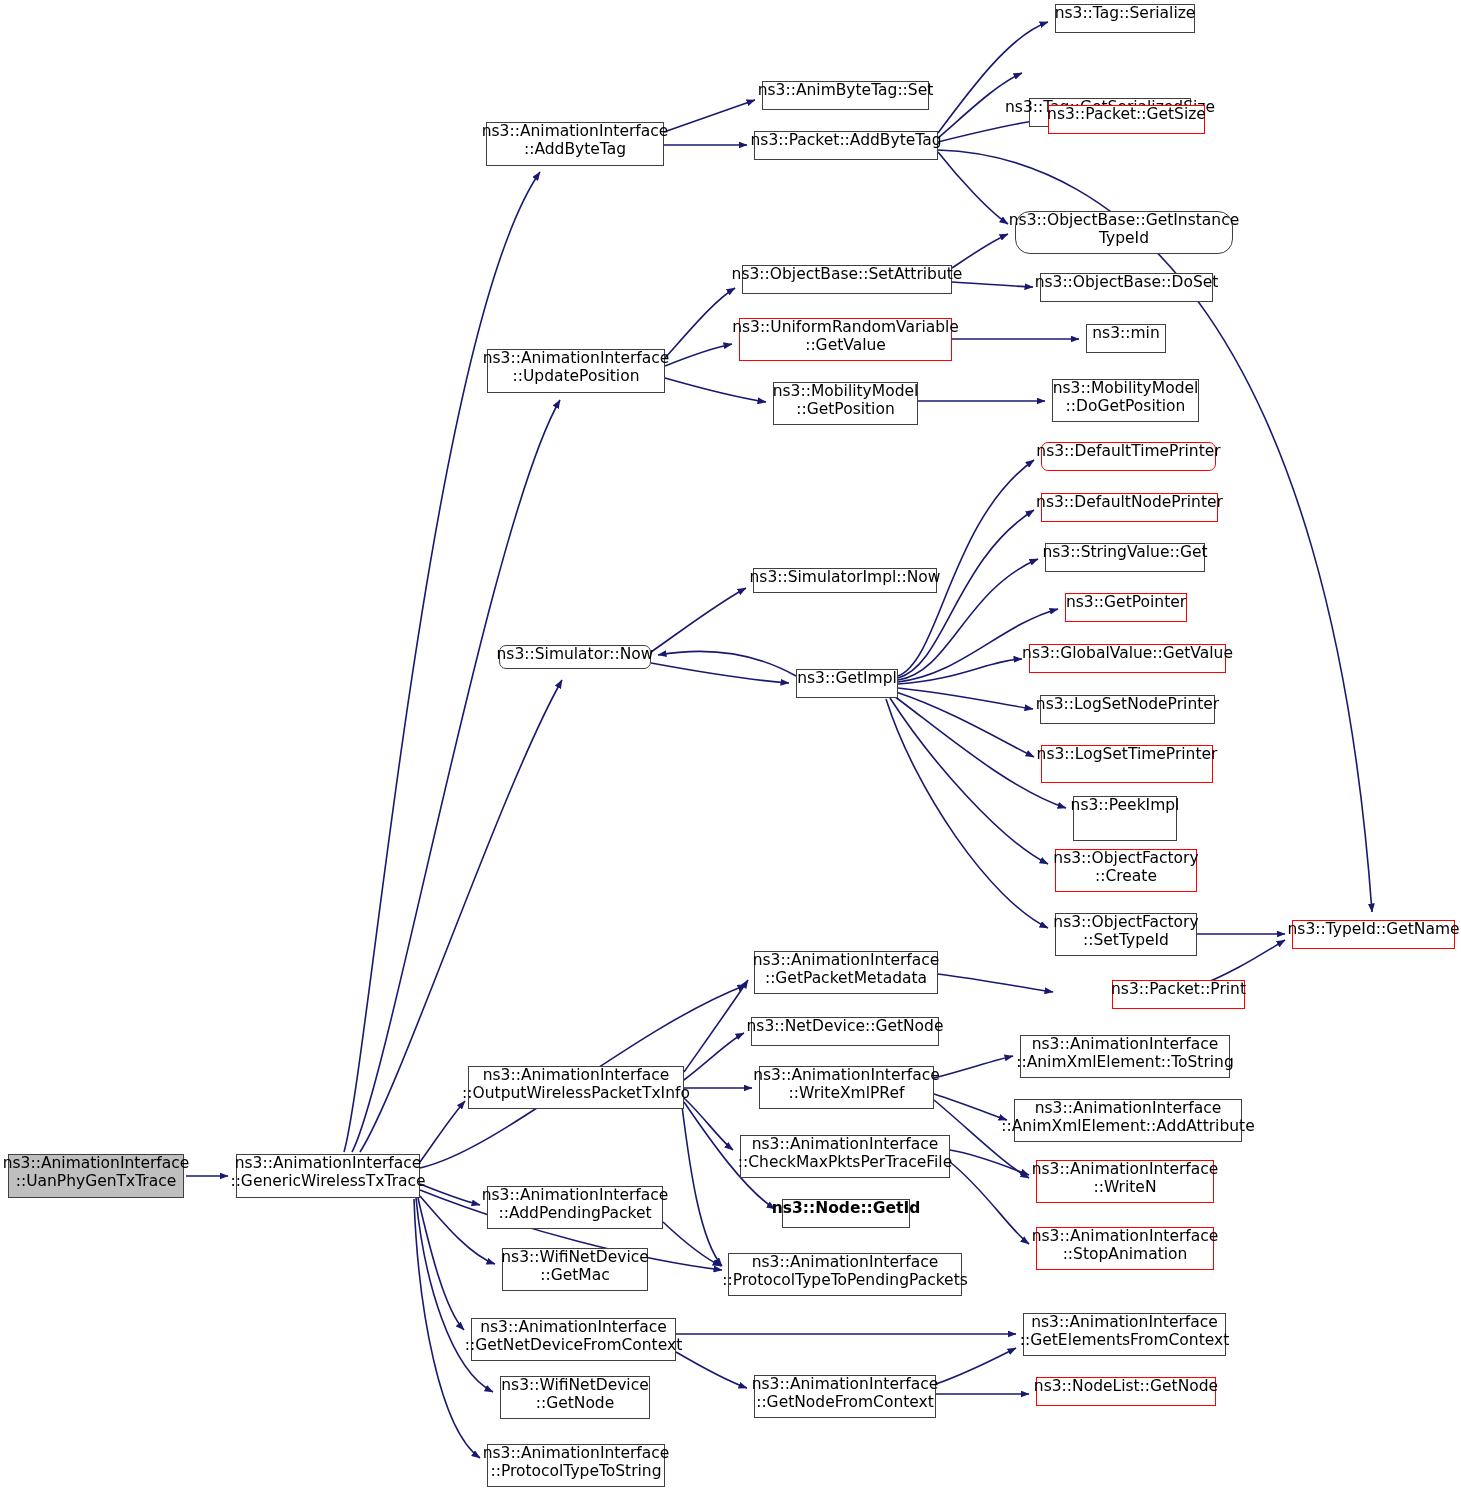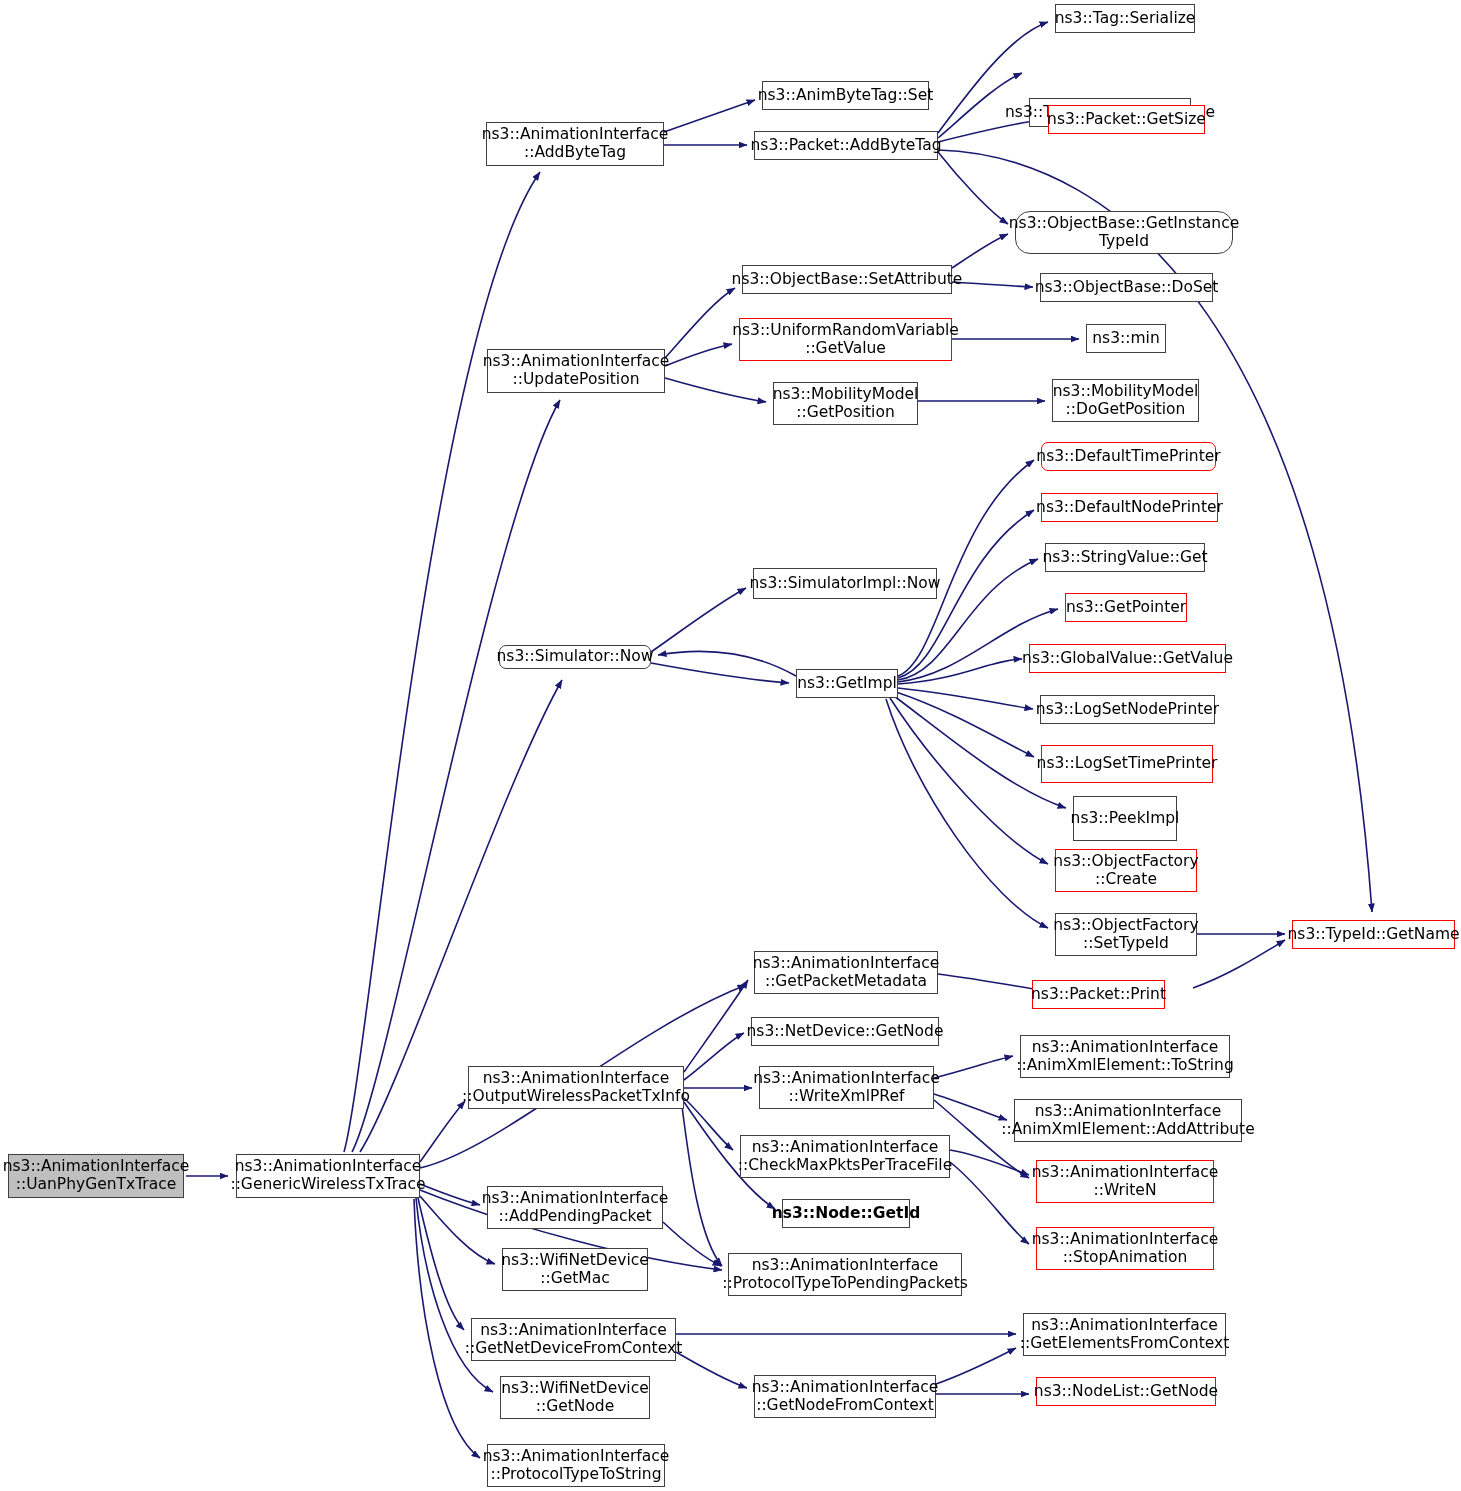--- a/index.html
+++ b/index.html
@@ -1,19 +1,19 @@
 <!DOCTYPE html>
 <html><head>
 <meta charset="utf-8">
 <style>
   html,body{margin:0;padding:0;background:#ffffff;}
   #graph-root{position:relative;width:1461px;height:1491px;background:#ffffff;
     font-family:"DejaVu Sans","Liberation Sans",sans-serif;}
   svg#edges{position:absolute;left:0;top:0;width:1461px;height:1491px;}
-  .node{position:absolute;box-sizing:border-box;display:flex;align-items:center;
+  .node{position:absolute;box-sizing:border-box;display:flex;
     justify-content:center;text-align:center;background:#ffffff;
     border:1px solid #404040;color:#000000;line-height:1.16;
     font-size:15.5px;white-space:pre;}
   .node.red{border-color:#ff0000;}
   .node.root{background:#bfbfbf;border-color:#404040;}
   .node .lbl{pointer-events:none;}
 </style>
 </head>
 <body>
 
@@ -113,29 +113,29 @@
       <div class="node red" style="left: 1041px; top: 442px; width: 175px; height: 29px; border-radius: 7px;"><span class="lbl">ns3::DefaultTimePrinter</span></div>
       <div class="node red" style="left: 1041px; top: 493px; width: 177px; height: 29px;"><span class="lbl">ns3::DefaultNodePrinter</span></div>
       <div class="node" style="left: 1045px; top: 543px; width: 160px; height: 29px;"><span class="lbl">ns3::StringValue::Get</span></div>
       <div class="node red" style="left: 1065px; top: 593px; width: 122px; height: 29px;"><span class="lbl">ns3::GetPointer</span></div>
       <div class="node red" style="left: 1029px; top: 644px; width: 197px; height: 29px;"><span class="lbl">ns3::GlobalValue::GetValue</span></div>
       <div class="node" style="left: 1040px; top: 695px; width: 175px; height: 29px;"><span class="lbl">ns3::LogSetNodePrinter</span></div>
       <div class="node red" style="left: 1041px; top: 745px; width: 172px; height: 38px;"><span class="lbl">ns3::LogSetTimePrinter</span></div>
       <div class="node" style="left: 1073px; top: 796px; width: 104px; height: 45px;"><span class="lbl">ns3::PeekImpl</span></div>
       <div class="node red" style="left: 1055px; top: 849px; width: 142px; height: 43px;"><span class="lbl">ns3::ObjectFactory
 ::Create</span></div>
-      <div class="node" style="left: 753px; top: 568px; width: 184px; height: 31px;"><span class="lbl">ns3::SimulatorImpl::Now</span></div>
+      <div class="node" style="left: 753px; top: 568px; width: 184px; height: 25px;"><span class="lbl">ns3::SimulatorImpl::Now</span></div>
       <div class="node" style="left: 499px; top: 645px; width: 152px; height: 24px; border-radius: 7px;"><span class="lbl">ns3::Simulator::Now</span></div>
       <div class="node" style="left: 796px; top: 669px; width: 102px; height: 29px;"><span class="lbl">ns3::GetImpl</span></div>
       <div class="node" style="left: 1055px; top: 913px; width: 142px; height: 43px;"><span class="lbl">ns3::ObjectFactory
 ::SetTypeId</span></div>
       <div class="node red" style="left: 1292px; top: 920px; width: 163px; height: 29px;"><span class="lbl">ns3::TypeId::GetName</span></div>
       <div class="node" style="left: 754px; top: 951px; width: 184px; height: 43px;"><span class="lbl">ns3::AnimationInterface
 ::GetPacketMetadata</span></div>
-      <div class="node red" style="left: 1032px; top: 980px; width: 133px; height: 29px;"><span class="lbl">ns3::Packet::Print</span></div>
+      <div class="node red" style="left: 1112px; top: 980px; width: 133px; height: 29px;"><span class="lbl">ns3::Packet::Print</span></div>
       <div class="node" style="left: 751px; top: 1017px; width: 188px; height: 29px;"><span class="lbl">ns3::NetDevice::GetNode</span></div>
       <div class="node" style="left: 1020px; top: 1035px; width: 210px; height: 43px;"><span class="lbl">ns3::AnimationInterface
 ::AnimXmlElement::ToString</span></div>
       <div class="node" style="left: 468px; top: 1066px; width: 216px; height: 43px;"><span class="lbl">ns3::AnimationInterface
 ::OutputWirelessPacketTxInfo</span></div>
       <div class="node" style="left: 759px; top: 1066px; width: 175px; height: 43px;"><span class="lbl">ns3::AnimationInterface
 ::WriteXmlPRef</span></div>
       <div class="node" style="left: 1014px; top: 1099px; width: 228px; height: 43px;"><span class="lbl">ns3::AnimationInterface
 ::AnimXmlElement::AddAttribute</span></div>
       <div class="node" style="left: 740px; top: 1135px; width: 210px; height: 43px;"><span class="lbl">ns3::AnimationInterface

